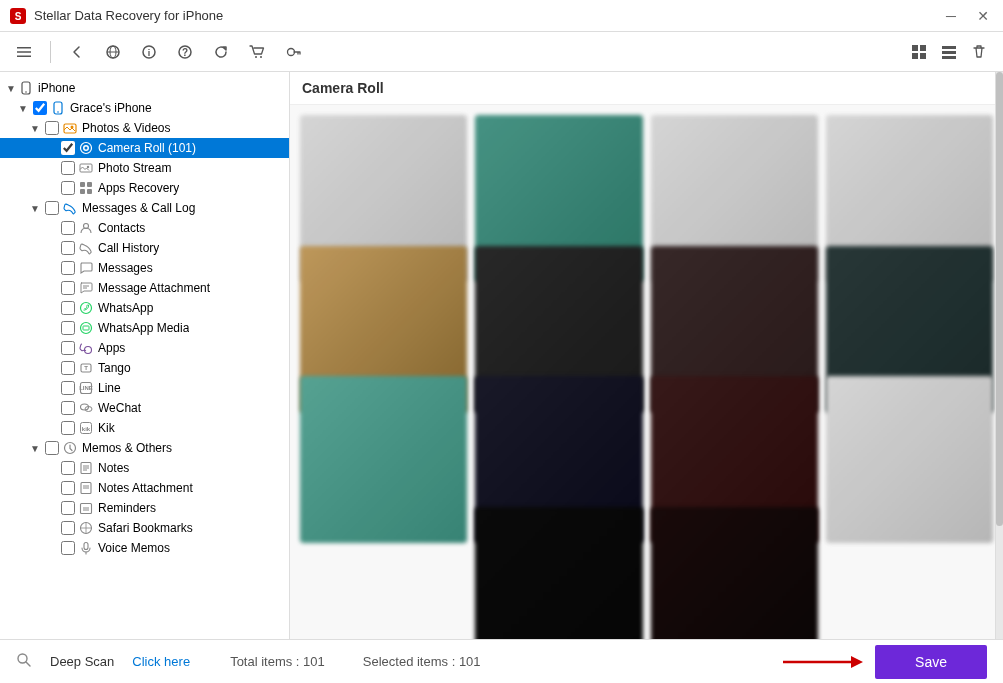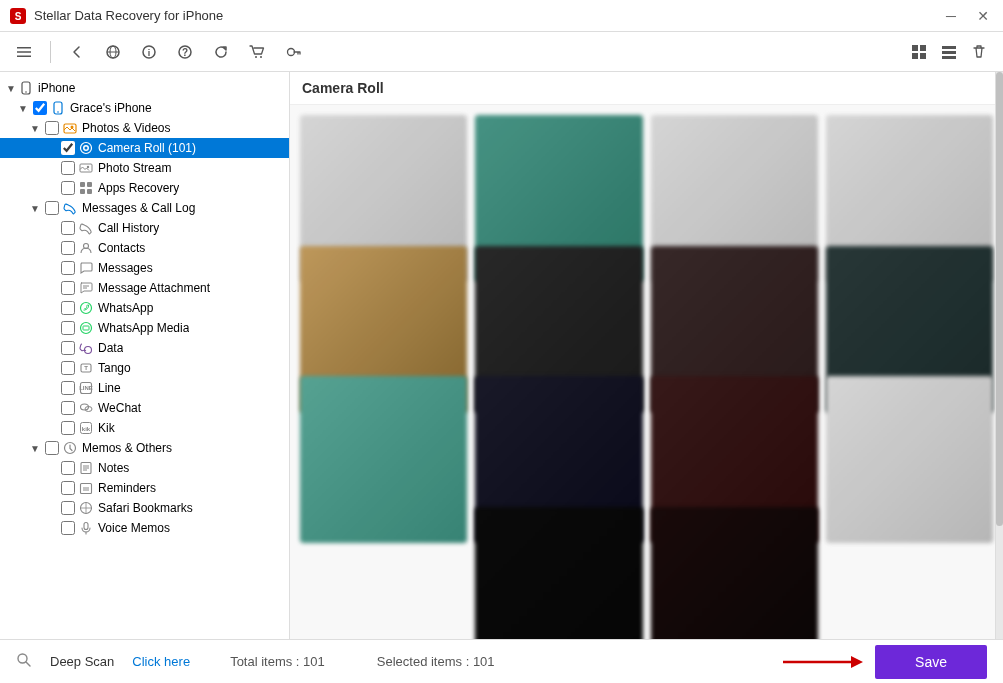--- a/index.html
+++ b/index.html
@@ -59,21 +59,21 @@
 
     
     .status-bar {
       height: 44px; background: #fff; border-top: 1px solid #ddd; display: flex; align-items: center;
       padding: 0 16px; gap: 40px; flex-shrink: 0;
     }
     .deep-scan { display: flex; align-items: center; gap: 18px; }
     .deep-scan-icon { font-size: 14px; color: #888; }
     .deep-scan-label { font-size: 13px; color: #333; }
     .deep-scan-link { font-size: 13px; color: #0078d7; text-decoration: none; cursor: pointer; }
-    .status-items { display: flex; gap: 52px; flex: 1; }
+    .status-items { display: flex; gap: 38px; flex: 1; }
     .status-item { font-size: 13px; color: #555; }
     .arrow-save { display: flex; align-items: center; gap: 12px; margin-left: auto; }
     .arrow-icon { color: #cc0000; font-size: 22px; display: flex; align-items: center; }
     .save-btn {
       background: #6d28d9; color: #fff; border: none; padding: 8px 40px; font-size: 14px;
       font-weight: 500; cursor: pointer; border-radius: 2px; height: 34px;
     }
 
     
     .thumb-teal { background: linear-gradient(135deg, #4a9a8a 0%, #2d7a6a 100%); }
@@ -276,36 +276,36 @@
           </svg>
       </span>
       <span class="tree-label">Messages &amp; Call Log</span>
     </div>
 
     <div class="tree-item tree-indent-3">
       <span class="tree-toggle"> </span>
       <input type="checkbox" class="tree-checkbox" style="">
       <span class="tree-icon">
         <svg width="14" height="14" viewBox="0 0 14 14">
-            <path d="M3 3c-.5 0-1 .4-1.2.9L1 7c0 .5.2 1 .5 1.3l1 1c.3.3.8.5 1.2.3 1-.5 2.2-.5 3.3 0 1.2.5 2.2 1.5 2.7 2.7.2.4.7.7 1.1.4l1-1c.3-.3.5-.8.3-1.2C10.6 7.3 8.7 5.4 5.7 4.2 4.8 3.8 3.9 3.5 3 3z" stroke="#888" stroke-width="1.1" fill="none"></path>
-          </svg>
-      </span>
-      <span class="tree-label">Call History</span>
-    </div>
-
-    <div class="tree-item tree-indent-3">
-      <span class="tree-toggle"> </span>
-      <input type="checkbox" class="tree-checkbox" style="">
-      <span class="tree-icon">
-        <svg width="14" height="14" viewBox="0 0 14 14">
             <circle cx="7" cy="5" r="2.5" stroke="#888" stroke-width="1.1" fill="none"></circle>
             <path d="M2 12c0-2.8 2.2-5 5-5s5 2.2 5 5" stroke="#888" stroke-width="1.1" fill="none"></path>
           </svg>
       </span>
       <span class="tree-label">Contacts</span>
+    </div>
+
+    <div class="tree-item tree-indent-3">
+      <span class="tree-toggle"> </span>
+      <input type="checkbox" class="tree-checkbox" style="">
+      <span class="tree-icon">
+        <svg width="14" height="14" viewBox="0 0 14 14">
+            <path d="M3 3c-.5 0-1 .4-1.2.9L1 7c0 .5.2 1 .5 1.3l1 1c.3.3.8.5 1.2.3 1-.5 2.2-.5 3.3 0 1.2.5 2.2 1.5 2.7 2.7.2.4.7.7 1.1.4l1-1c.3-.3.5-.8.3-1.2C10.6 7.3 8.7 5.4 5.7 4.2 4.8 3.8 3.9 3.5 3 3z" stroke="#888" stroke-width="1.1" fill="none"></path>
+          </svg>
+      </span>
+      <span class="tree-label">Call History</span>
     </div>
 
     <div class="tree-item tree-indent-3">
       <span class="tree-toggle"> </span>
       <input type="checkbox" class="tree-checkbox" style="">
       <span class="tree-icon">
         <svg width="14" height="14" viewBox="0 0 14 14">
             <path d="M2 2h10a1 1 0 0 1 1 1v6a1 1 0 0 1-1 1H5l-3 2V3a1 1 0 0 1 1-1z" stroke="#888" stroke-width="1.1" fill="none"></path>
           </svg>
       </span>
@@ -351,21 +351,21 @@
 
     <div class="tree-item tree-indent-3">
       <span class="tree-toggle"> </span>
       <input type="checkbox" class="tree-checkbox" style="">
       <span class="tree-icon">
         <svg width="14" height="14" viewBox="0 0 14 14">
             <path d="M3 3c-.5 0-1 .4-1.2.9L1 7c0 .5.2 1 .5 1.3l1 1c.3.3.8.5 1.2.3 1-.5 2.2-.5 3.3 0" stroke="#7b519d" stroke-width="1.1" fill="none"></path>
             <circle cx="9" cy="9" r="3.5" stroke="#7b519d" stroke-width="1.1" fill="none"></circle>
           </svg>
       </span>
-      <span class="tree-label">Data</span>
+      <span class="tree-label">Apps</span>
     </div>
 
     <div class="tree-item tree-indent-3">
       <span class="tree-toggle"> </span>
       <input type="checkbox" class="tree-checkbox" style="">
       <span class="tree-icon">
         <svg width="14" height="14" viewBox="0 0 14 14">
             <rect x="2" y="3" width="10" height="8" rx="1.5" stroke="#888" stroke-width="1.1" fill="none"></rect>
             <text x="7" y="9" text-anchor="middle" fill="#888" font-size="6" font-weight="bold">T</text>
           </svg>
@@ -428,20 +428,32 @@
         <svg width="14" height="14" viewBox="0 0 14 14">
             <rect x="2" y="1.5" width="10" height="11" rx="1" stroke="#888" stroke-width="1.1" fill="none"></rect>
             <line x1="4" y1="5" x2="10" y2="5" stroke="#888" stroke-width="1"></line>
             <line x1="4" y1="7" x2="10" y2="7" stroke="#888" stroke-width="1"></line>
             <line x1="4" y1="9" x2="8" y2="9" stroke="#888" stroke-width="1"></line>
           </svg>
       </span>
       <span class="tree-label">Notes</span>
     </div>
 
+    <div class="tree-item tree-indent-3">
+      <span class="tree-toggle"> </span>
+      <input type="checkbox" class="tree-checkbox" style="">
+      <span class="tree-icon">
+        <svg width="14" height="14" viewBox="0 0 14 14">
+            <rect x="2" y="1.5" width="10" height="11" rx="1" stroke="#888" stroke-width="1.1" fill="none"></rect>
+            <line x1="4" y1="5" x2="10" y2="5" stroke="#888" stroke-width="1"></line>
+            <line x1="4" y1="7" x2="10" y2="7" stroke="#888" stroke-width="1"></line>
+          </svg>
+      </span>
+      <span class="tree-label">Notes Attachment</span>
+    </div>
 
 
     <div class="tree-item tree-indent-3">
       <span class="tree-toggle"> </span>
       <input type="checkbox" class="tree-checkbox" style="">
       <span class="tree-icon">
         <svg width="14" height="14" viewBox="0 0 14 14">
             <rect x="1.5" y="2.5" width="11" height="10" rx="1" stroke="#888" stroke-width="1.1" fill="none"></rect>
             <line x1="4" y1="7" x2="10" y2="7" stroke="#888" stroke-width="1"></line>
             <line x1="4" y1="9" x2="10" y2="9" stroke="#888" stroke-width="1"></line>

